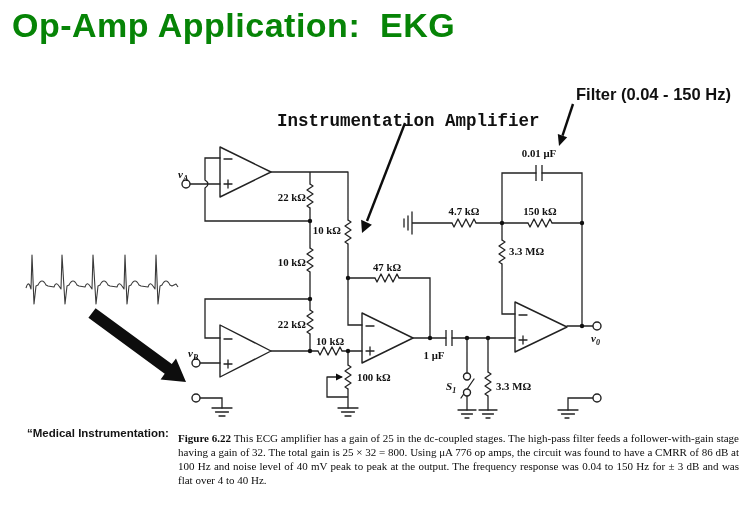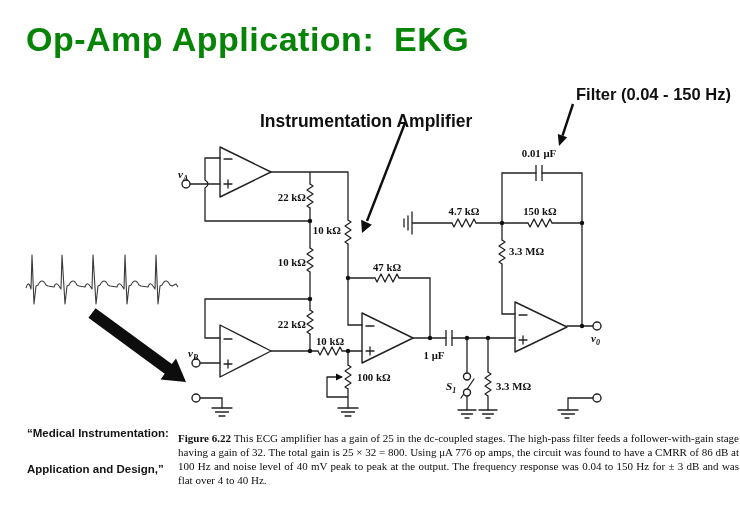--- a/index.html
+++ b/index.html
@@ -1,21 +1,21 @@
 <!DOCTYPE html>
 <html><head>
 <meta charset="utf-8">
 <style>
   html,body{margin:0;padding:0;background:#fff;}
   .slide{position:relative;width:740px;height:524px;background:#ffffff;overflow:hidden;
          font-family:"Liberation Sans",sans-serif;}
-  .title{position:absolute;left:12px;top:6px;margin:14px;font-size:34px;font-weight:bold;
+  .title{position:absolute;left:12px;top:6px;margin:0;font-size:34px;font-weight:bold;
          color:#068406;white-space:pre;letter-spacing:0.5px;}
   .anno{position:absolute;font-weight:bold;color:#101010;white-space:pre;}
-  .anno.inst{left:260px;top:111px;font-size:17.5px;}
+  .anno.inst{left:277px;top:111px;font-size:17.5px;font-family:Liberation Mono, monospace;}
   .anno.filt{left:576px;top:85px;font-size:16.5px;}
   .source{position:absolute;left:27px;top:403px;font-size:11.5px;font-weight:bold;
           color:#141414;line-height:12px;white-space:pre;}
   .caption{position:absolute;left:178px;top:431px;width:561px;
            font-family:"Liberation Serif","DejaVu Serif",serif;font-size:11px;
            line-height:14px;color:#0d0d0d;text-align:justify;}
   .caption b{font-weight:bold;}
   svg.circuit{position:absolute;left:0;top:0;}
   svg .wire{fill:none;stroke:#222;stroke-width:1.3;stroke-linecap:round;}
   svg .comp{fill:none;stroke:#222;stroke-width:1.3;stroke-linejoin:round;}
@@ -158,21 +158,20 @@
     <text class="cv" x="446" y="390"><tspan>S</tspan><tspan dy="3" font-size="8">1</tspan></text>
   </svg>
 
   <h1 class="title">Op-Amp Application:  EKG</h1>
 
   <div class="anno inst">Instrumentation Amplifier</div>
   <div class="anno filt">Filter (0.04 - 150 Hz)</div>
 
   <div class="source">
     <div>“Medical Instrumentation:</div>
-    <div>Application and Design,”</div>
     
   </div>
 
   <div class="caption">
     <b>Figure 6.22</b>
     <span>This ECG amplifier has a gain of 25 in the dc-coupled stages. The high-pass filter feeds a follower-with-gain stage having a gain of 32. The total gain is 25 × 32 = 800. Using μA 776 op amps, the circuit was found to have a CMRR of 86 dB at 100 Hz and noise level of 40 mV peak to peak at the output. The frequency response was 0.04 to 150 Hz for ± 3 dB and was flat over 4 to 40 Hz.</span>
   </div>
 
 </div>
 

